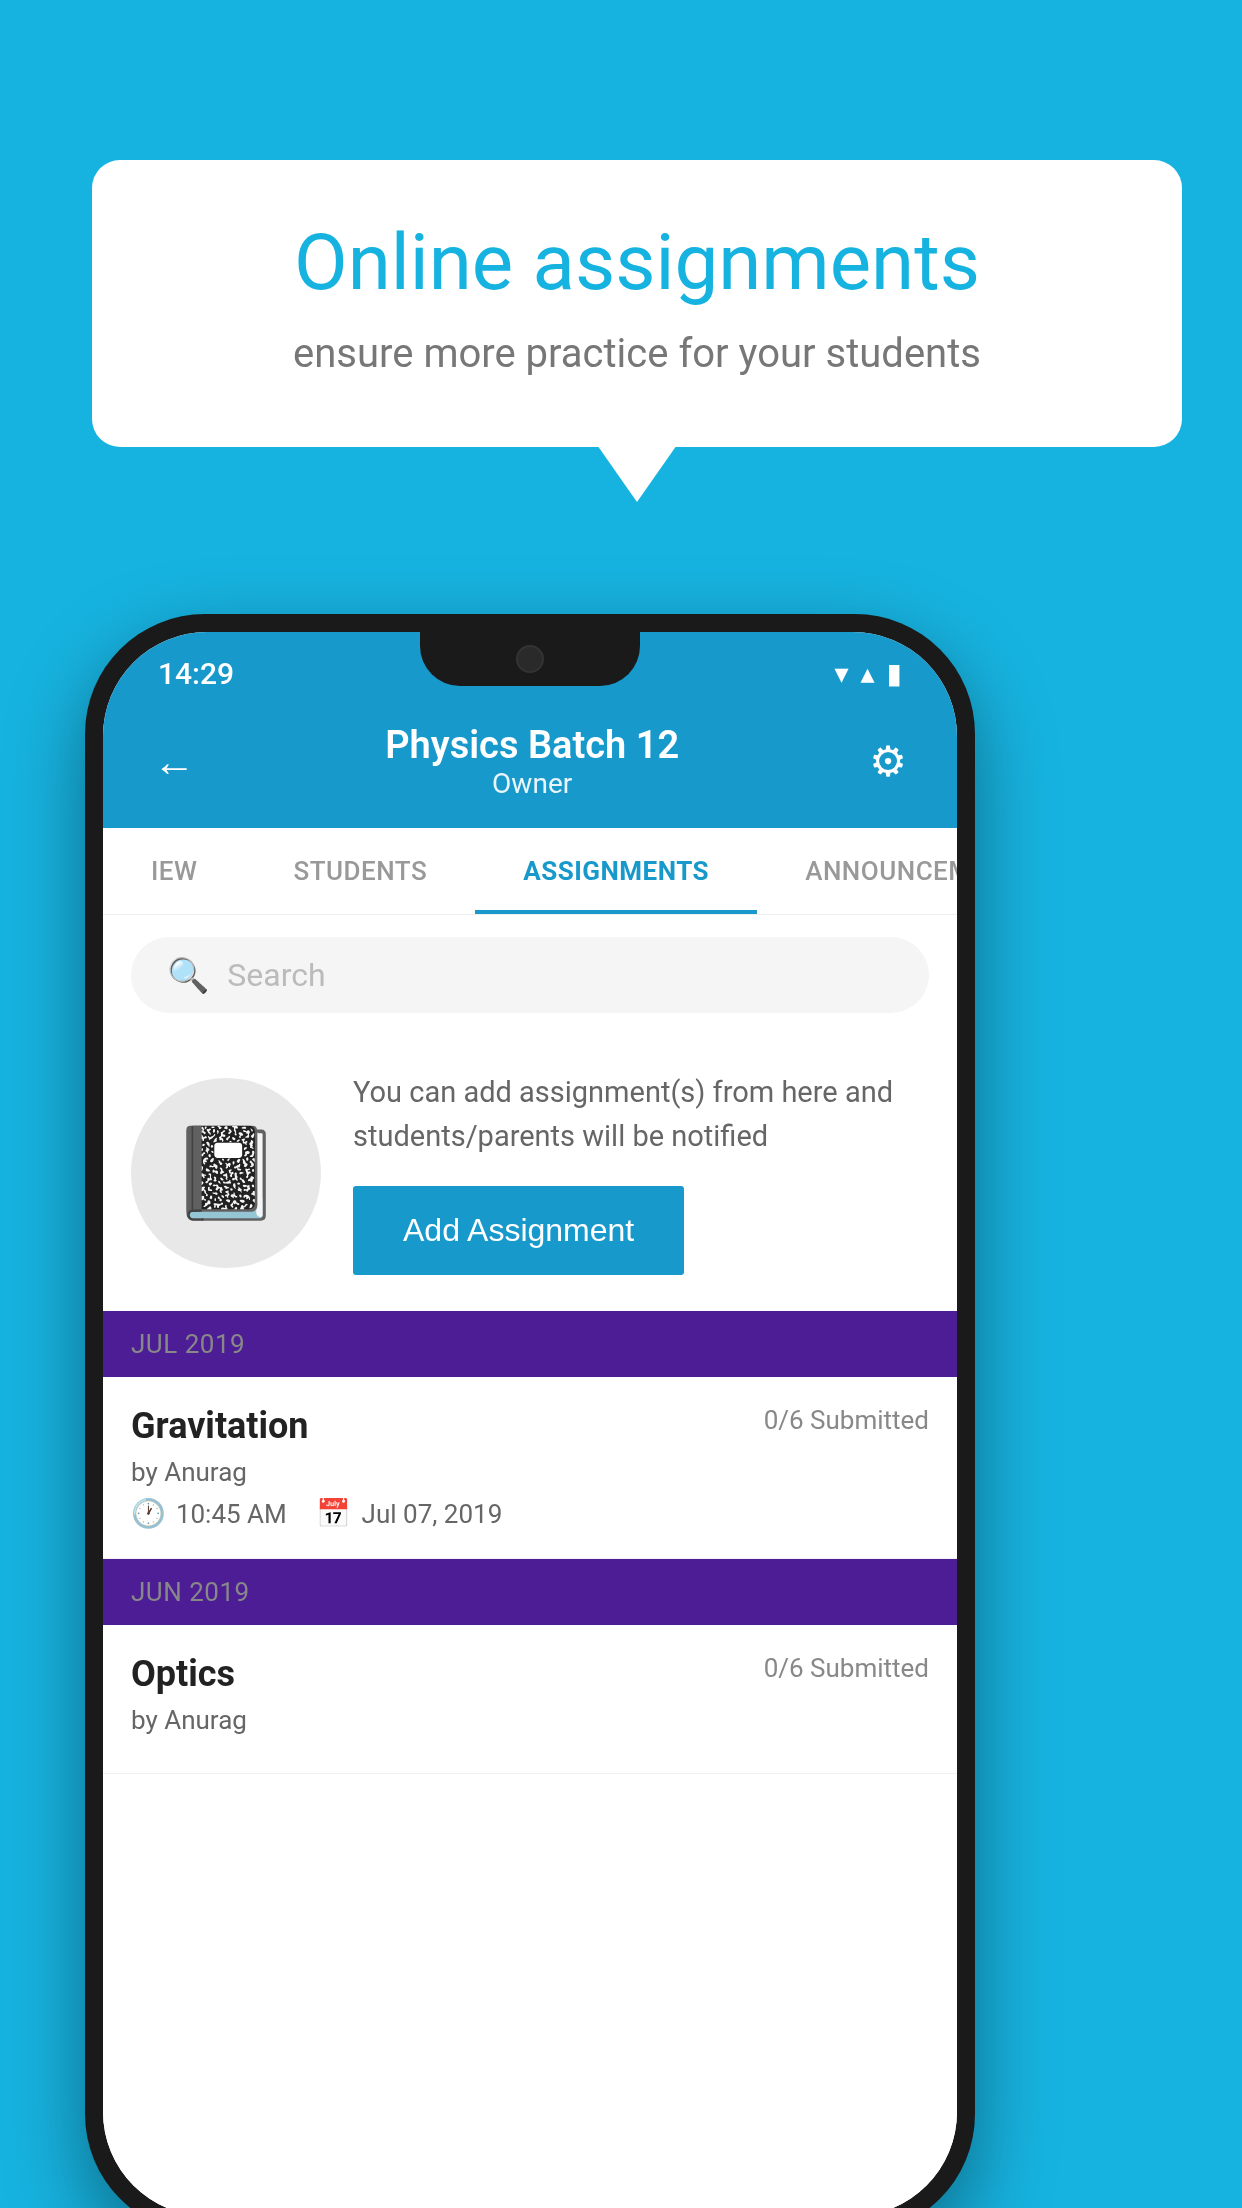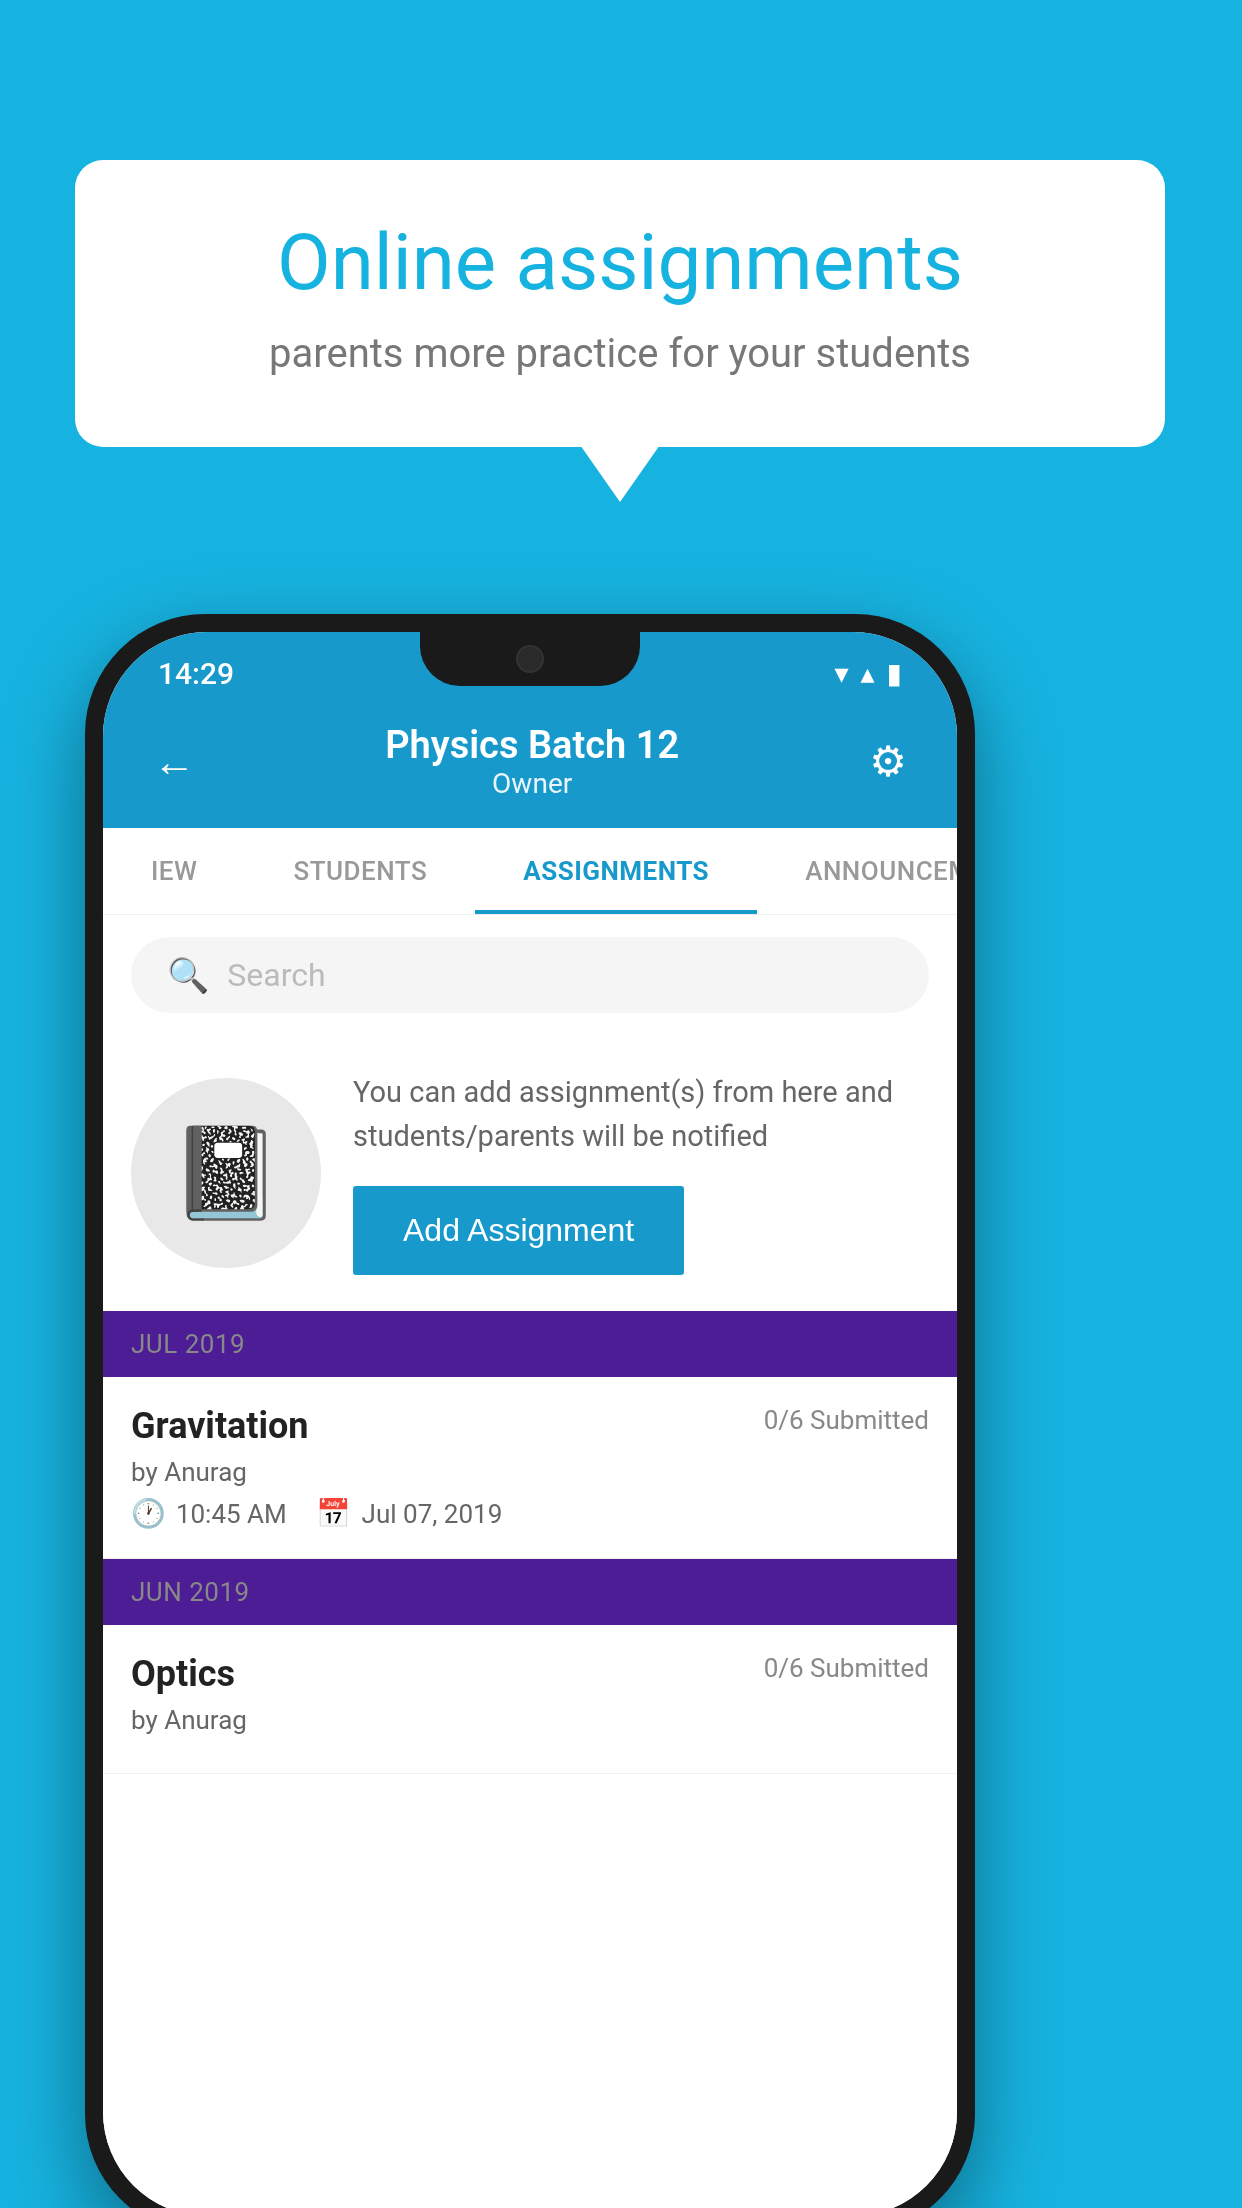--- a/index.html
+++ b/index.html
@@ -10,21 +10,21 @@
       background-color: #17B3E0;
       font-family: 'Roboto', Arial, sans-serif;
       overflow: hidden;
       position: relative;
     }
 
     
     .speech-bubble-container {
       position: absolute;
       top: 160px;
-      left: 75px;
+      left: 92px;
       width: 1090px;
     }
 
     .speech-bubble {
       background: white;
       border-radius: 28px;
       padding: 60px 80px 70px;
       position: relative;
     }
 
@@ -346,21 +346,21 @@
       font-size: 28px;
       color: #888;
     }
   </style>
 </head>
 <body>
 
 <div class="speech-bubble-container">
   <div class="speech-bubble">
     <div class="speech-bubble-title">Online assignments</div>
-    <div class="speech-bubble-subtitle">parents more practice for your students</div>
+    <div class="speech-bubble-subtitle">ensure more practice for your students</div>
   </div>
 </div>
 
 <div class="phone-wrapper">
   <div class="phone-outer">
     <div class="phone-notch">
       <div class="phone-camera"></div>
     </div>
     <div class="phone-screen">
 

